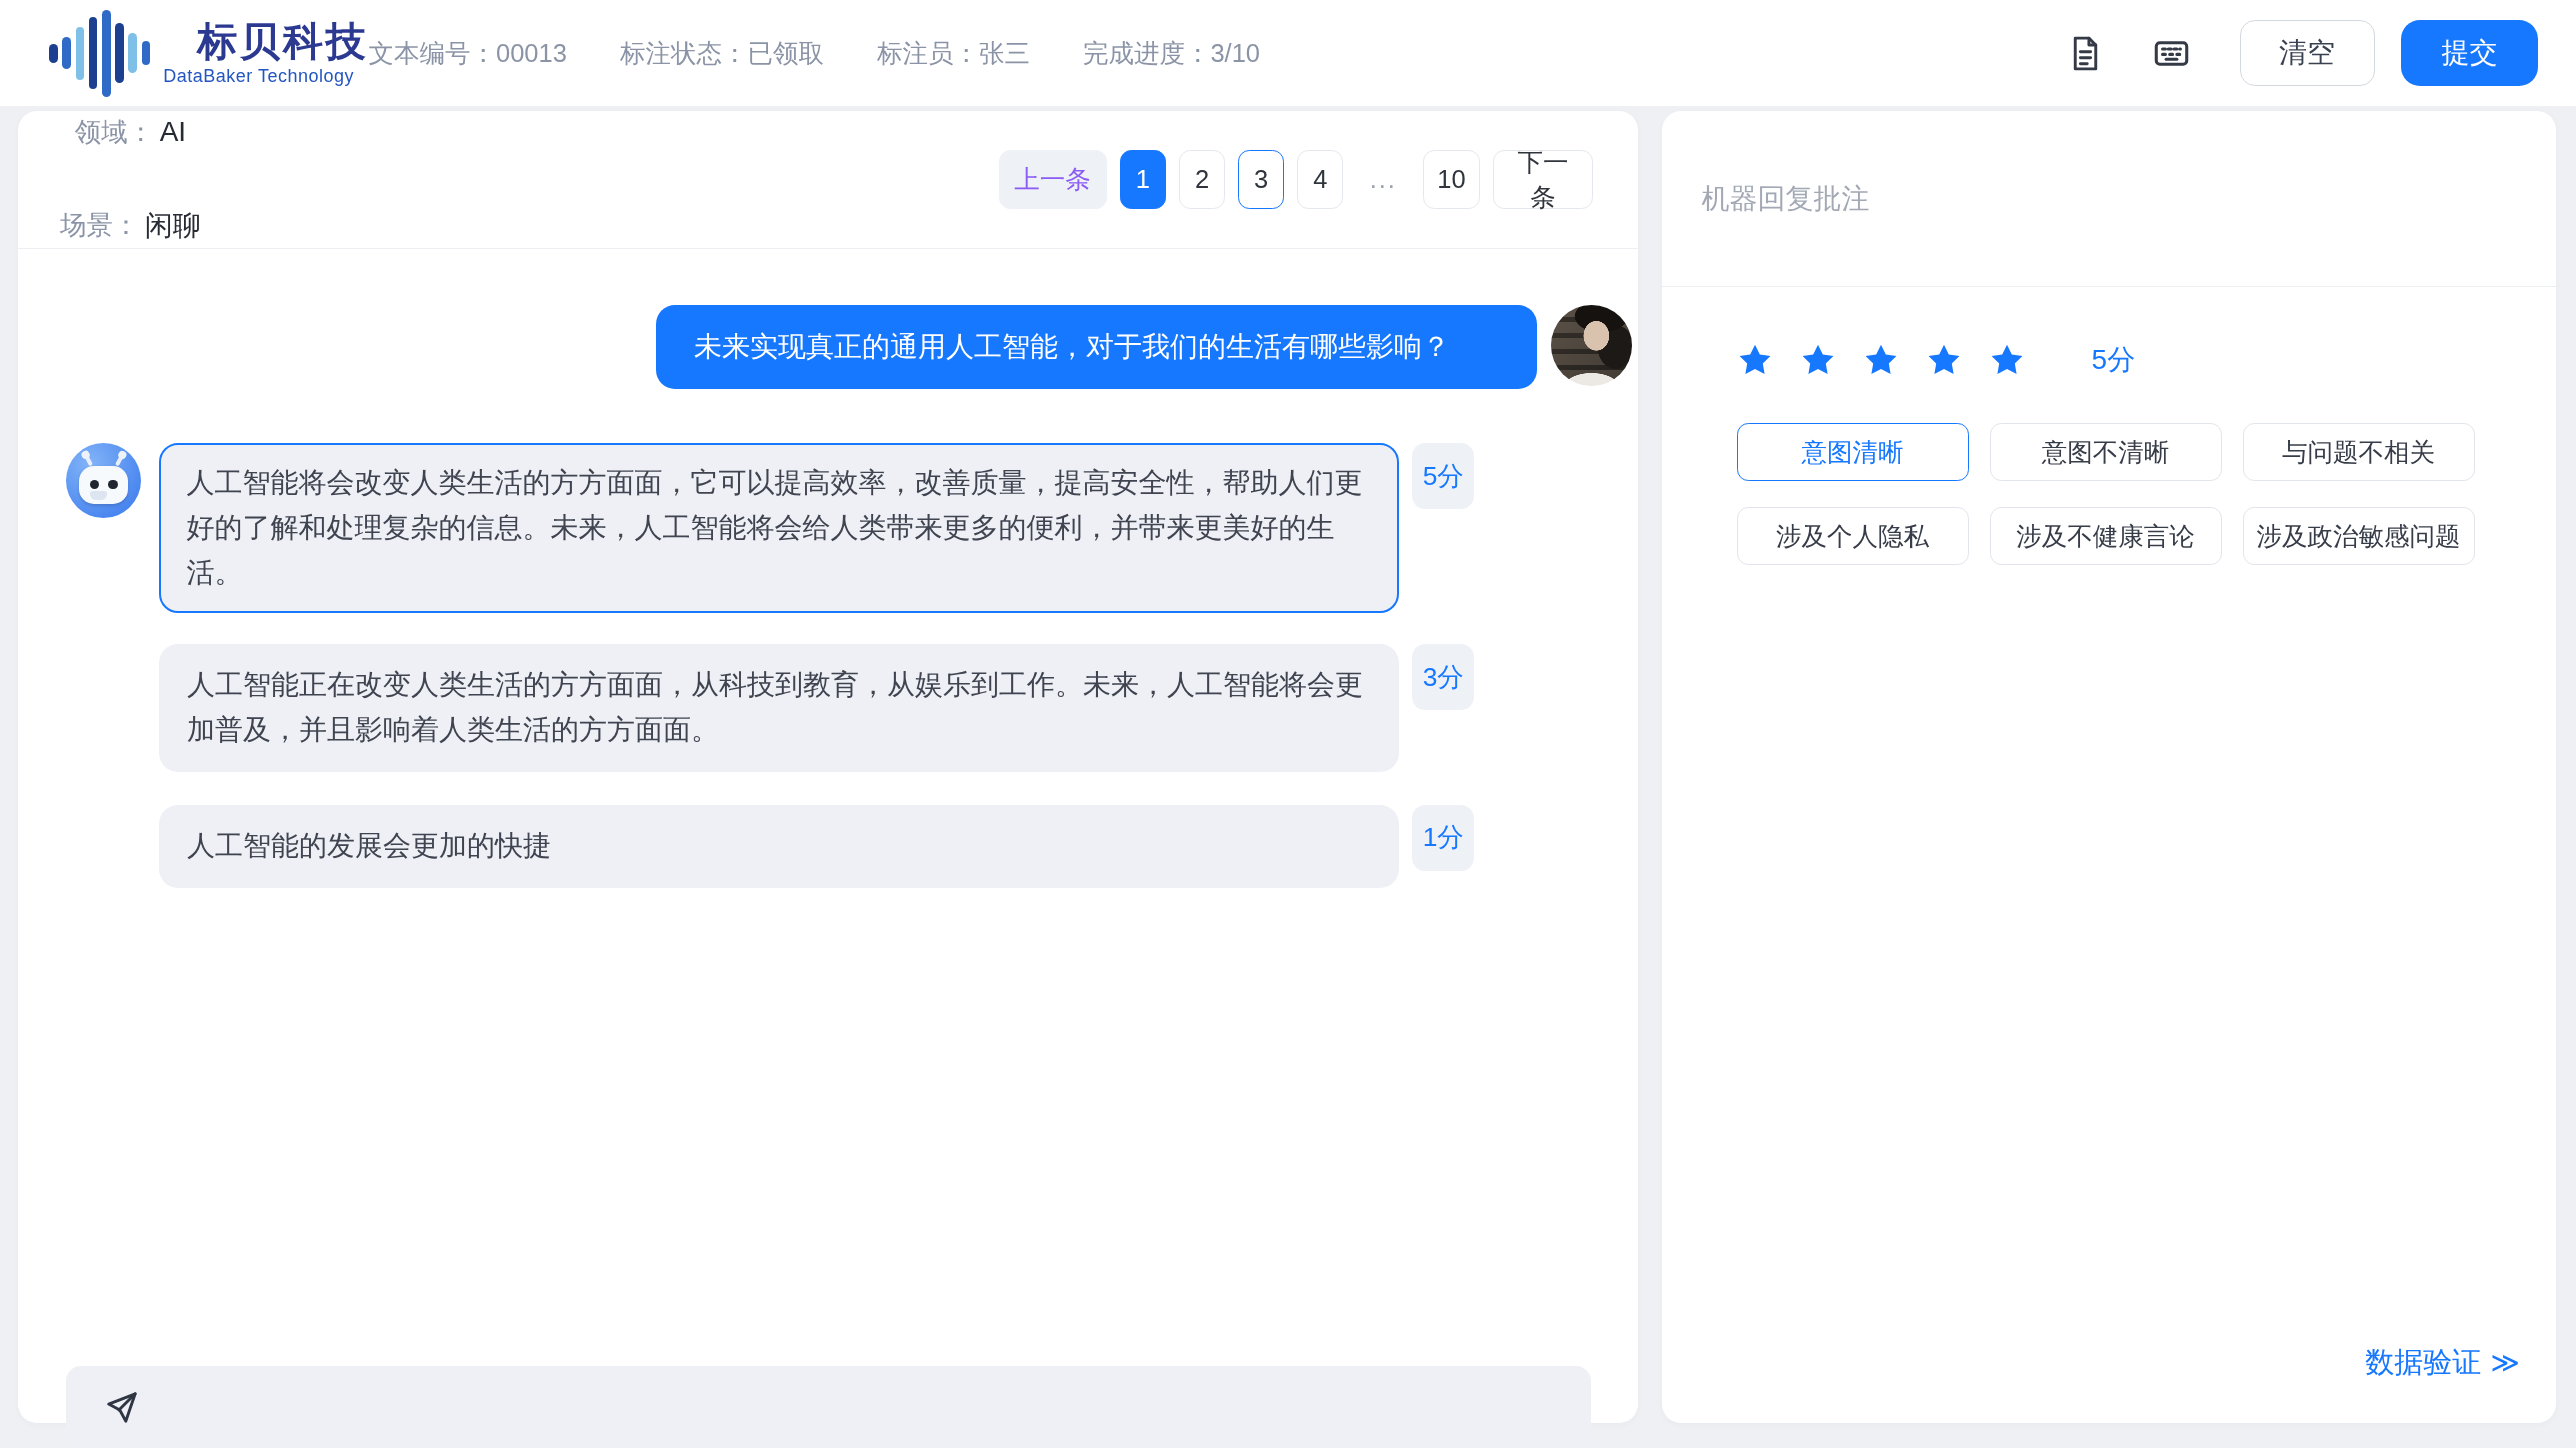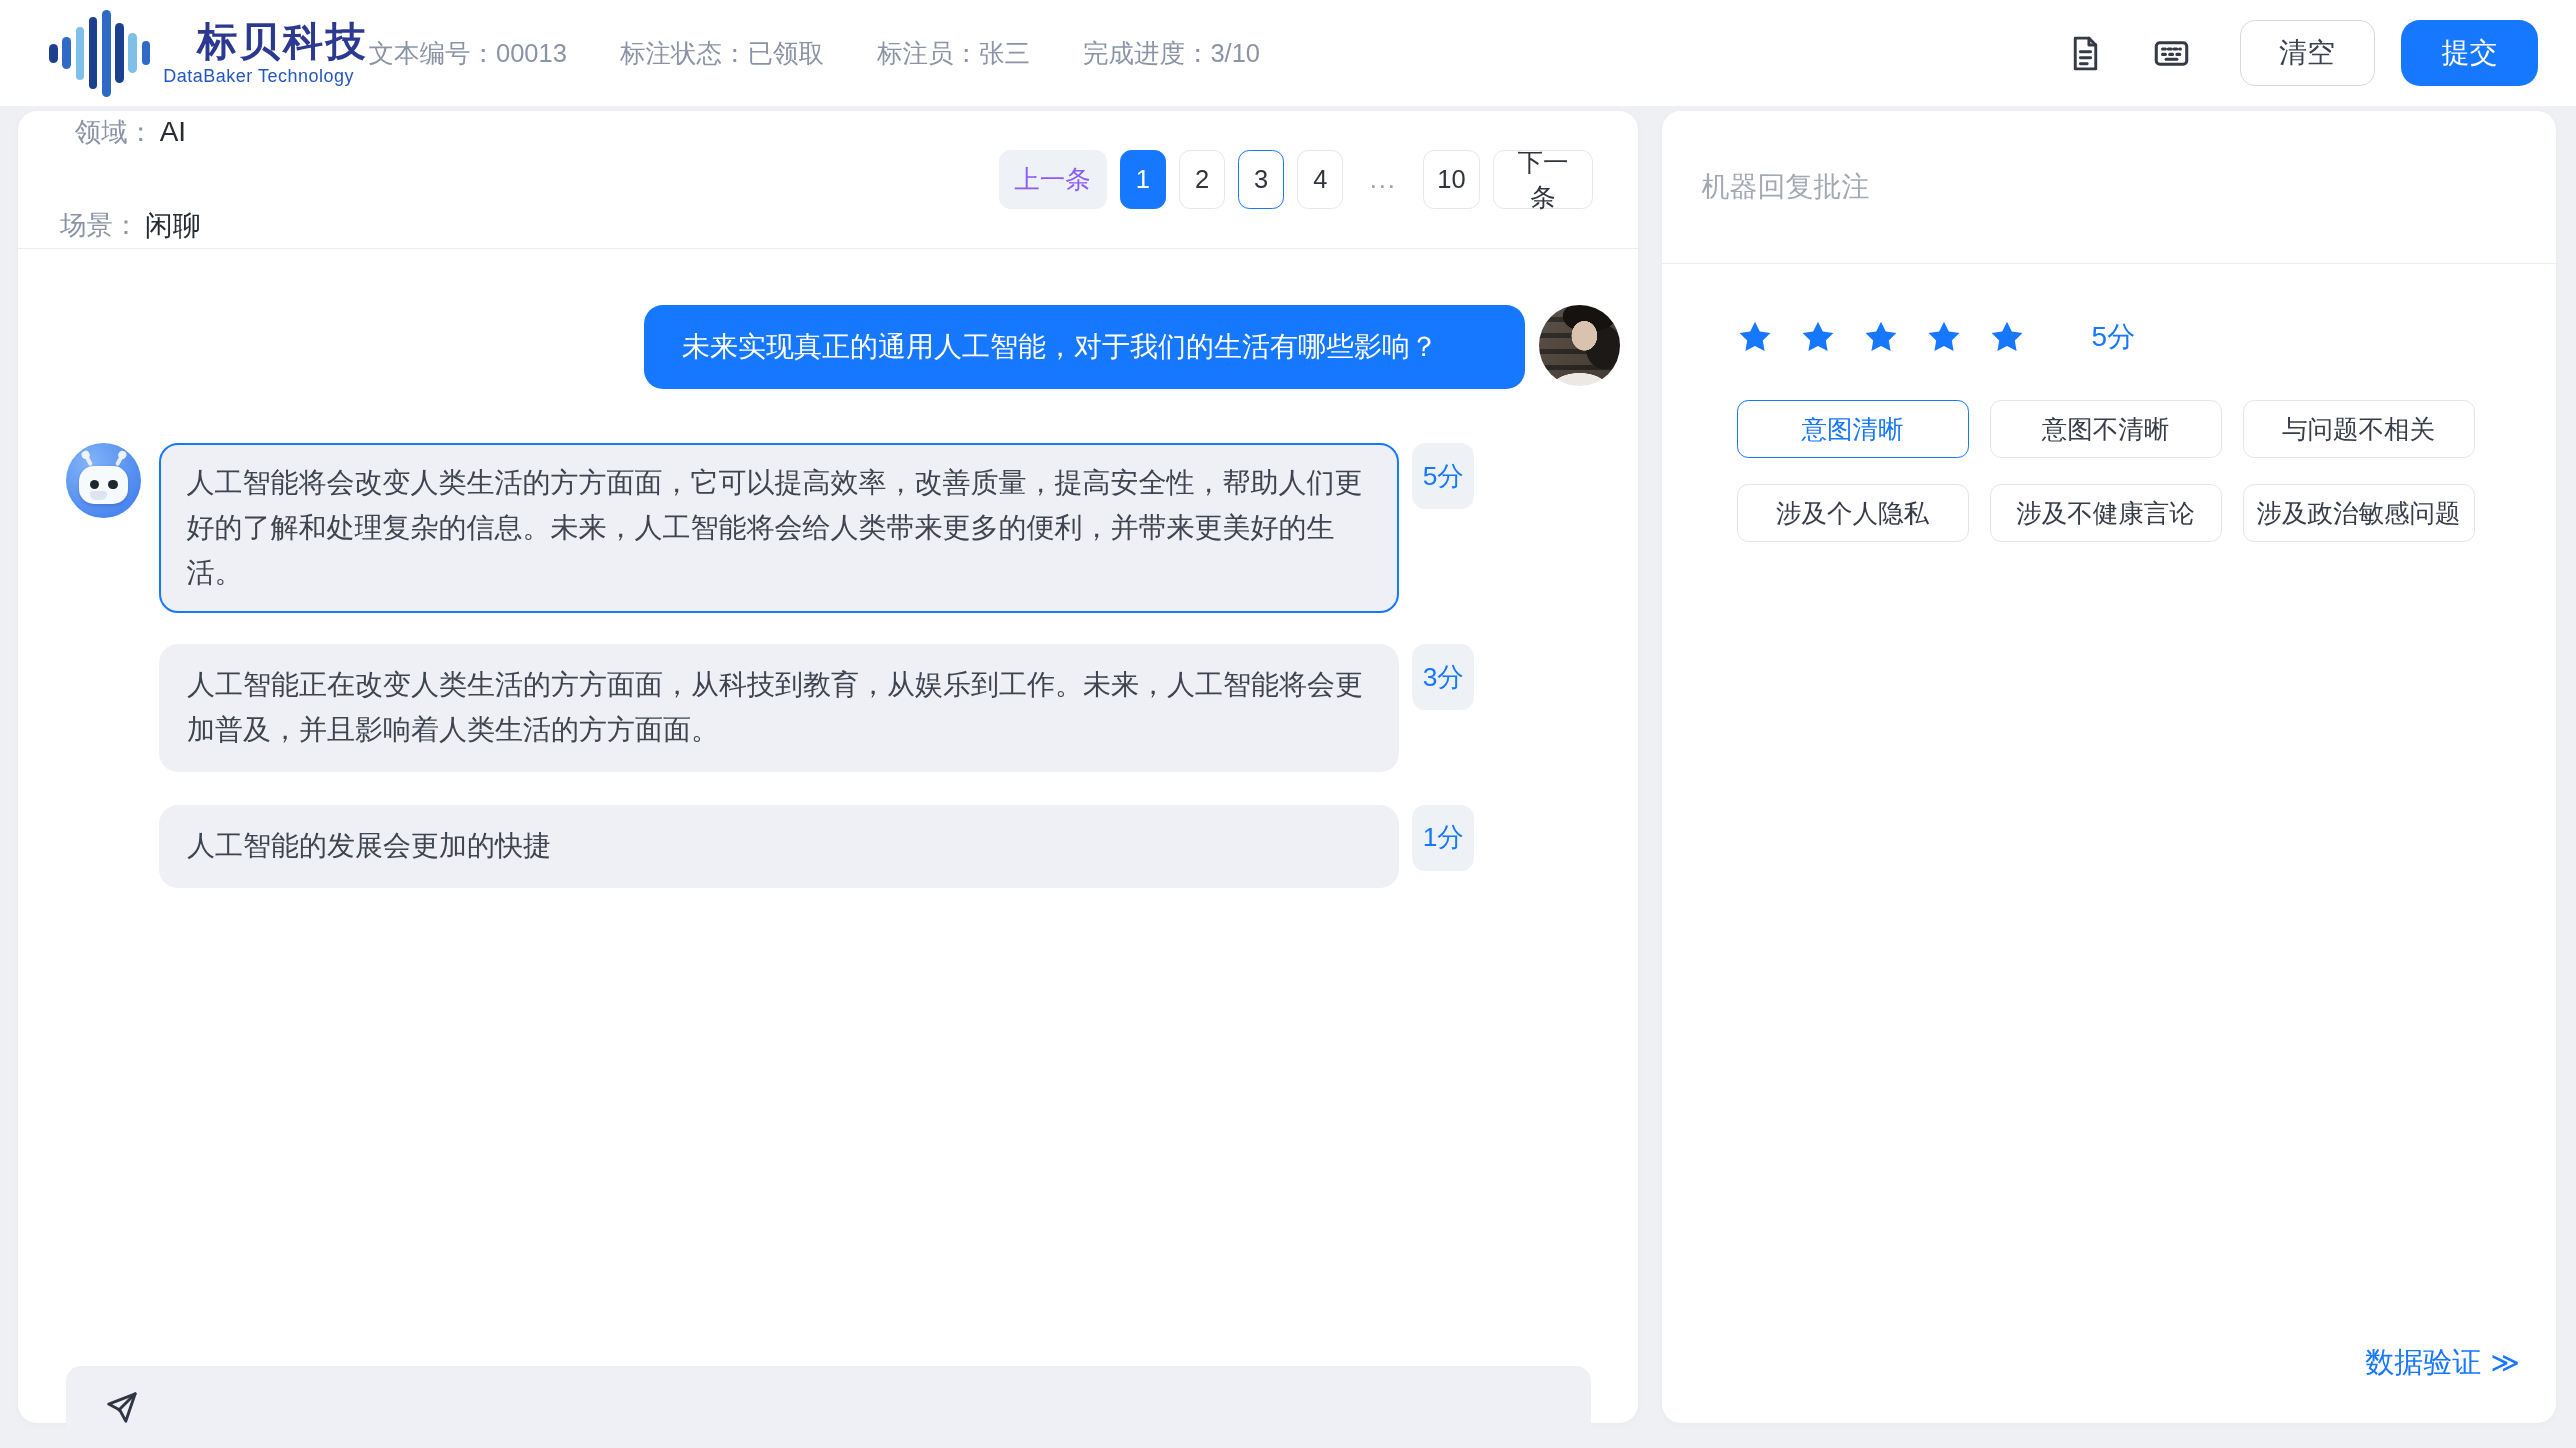--- a/index.html
+++ b/index.html
@@ -60,21 +60,21 @@
     font-size:25.5px; background:#fff; border:1.9px solid #e4e8ee; color:#30343c; cursor:pointer;
   }
   .pg-prev { width:108px; background:#eef1f5; border-color:#eef1f5; color:#8b5cf6; }
   .pg-next { width:100px; }
   .pg-active { background:#1677ff; border-color:#1677ff; color:#ffffff; }
   .pg-outlined { border-color:#1677ff; }
   .pg-ellipsis { border:none; color:#9aa1ad; cursor:default; letter-spacing:1.9px; }
 
   
   .chat { position:relative; height:calc(100% - 138px); }
-  .user-row { display:flex; justify-content:flex-end; align-items:flex-start; gap:14px; padding-right:18px; margin-top:56px; }
+  .user-row { display:flex; justify-content:flex-end; align-items:flex-start; gap:14px; padding-right:6px; margin-top:56px; }
   .user-bubble {
     width:881px; height:84px; background:#1677ff; border-radius:19px;
     color:#ffffff; font-size:28px; display:flex; align-items:center; padding:0 38px;
     white-space:nowrap;
   }
   .avatar-user {
     width:81px; height:81px; border-radius:50%; flex:0 0 81px; overflow:hidden;
     background:
       radial-gradient(ellipse 26% 30% at 56% 38%, #d9c2ae 0 60%, rgba(217,194,174,0) 62%),
       radial-gradient(ellipse 46% 28% at 62% 14%, #15120f 0 70%, rgba(21,18,15,0) 72%),
@@ -122,21 +122,21 @@
     background:#eef0f5; border-radius:15px; display:flex; align-items:center; padding:0 28px 0 33px;
   }
   .input-bar input {
     flex:1; border:none; outline:none; background:transparent;
     font-size:28px; color:#30343c; font-family:inherit;
   }
   .input-bar input::placeholder { color:#aab1bd; }
   .send-btn { width:45px; height:45px; display:flex; align-items:center; justify-content:center; cursor:pointer; }
 
   
-  .rp-top { height:153px; display:flex; align-items:center; padding:0 40px; border-bottom:1.9px solid #eceef2; }
+  .rp-top { height:176px; display:flex; align-items:center; padding:0 40px; border-bottom:1.9px solid #eceef2; }
   .rp-title { font-size:28px; color:#a3a9b4; }
   .rp-body { padding:54px 75px 0 75px; }
   .stars-row { display:flex; align-items:center; gap:27px; }
   .star { width:36px; height:36px; cursor:pointer; }
   .rating-label { font-size:28px; color:#1677ff; margin-left:40px; }
   .tags-grid { margin-top:44px; display:grid; grid-template-columns:repeat(3,232px); gap:26.4px 21px; }
   .tag-btn {
     height:58px; border:1.9px solid #e1e5eb; border-radius:11.3px; background:#fff;
     font-size:25.5px; color:#363c48; display:flex; align-items:center; justify-content:center;
     cursor:pointer; white-space:nowrap;

